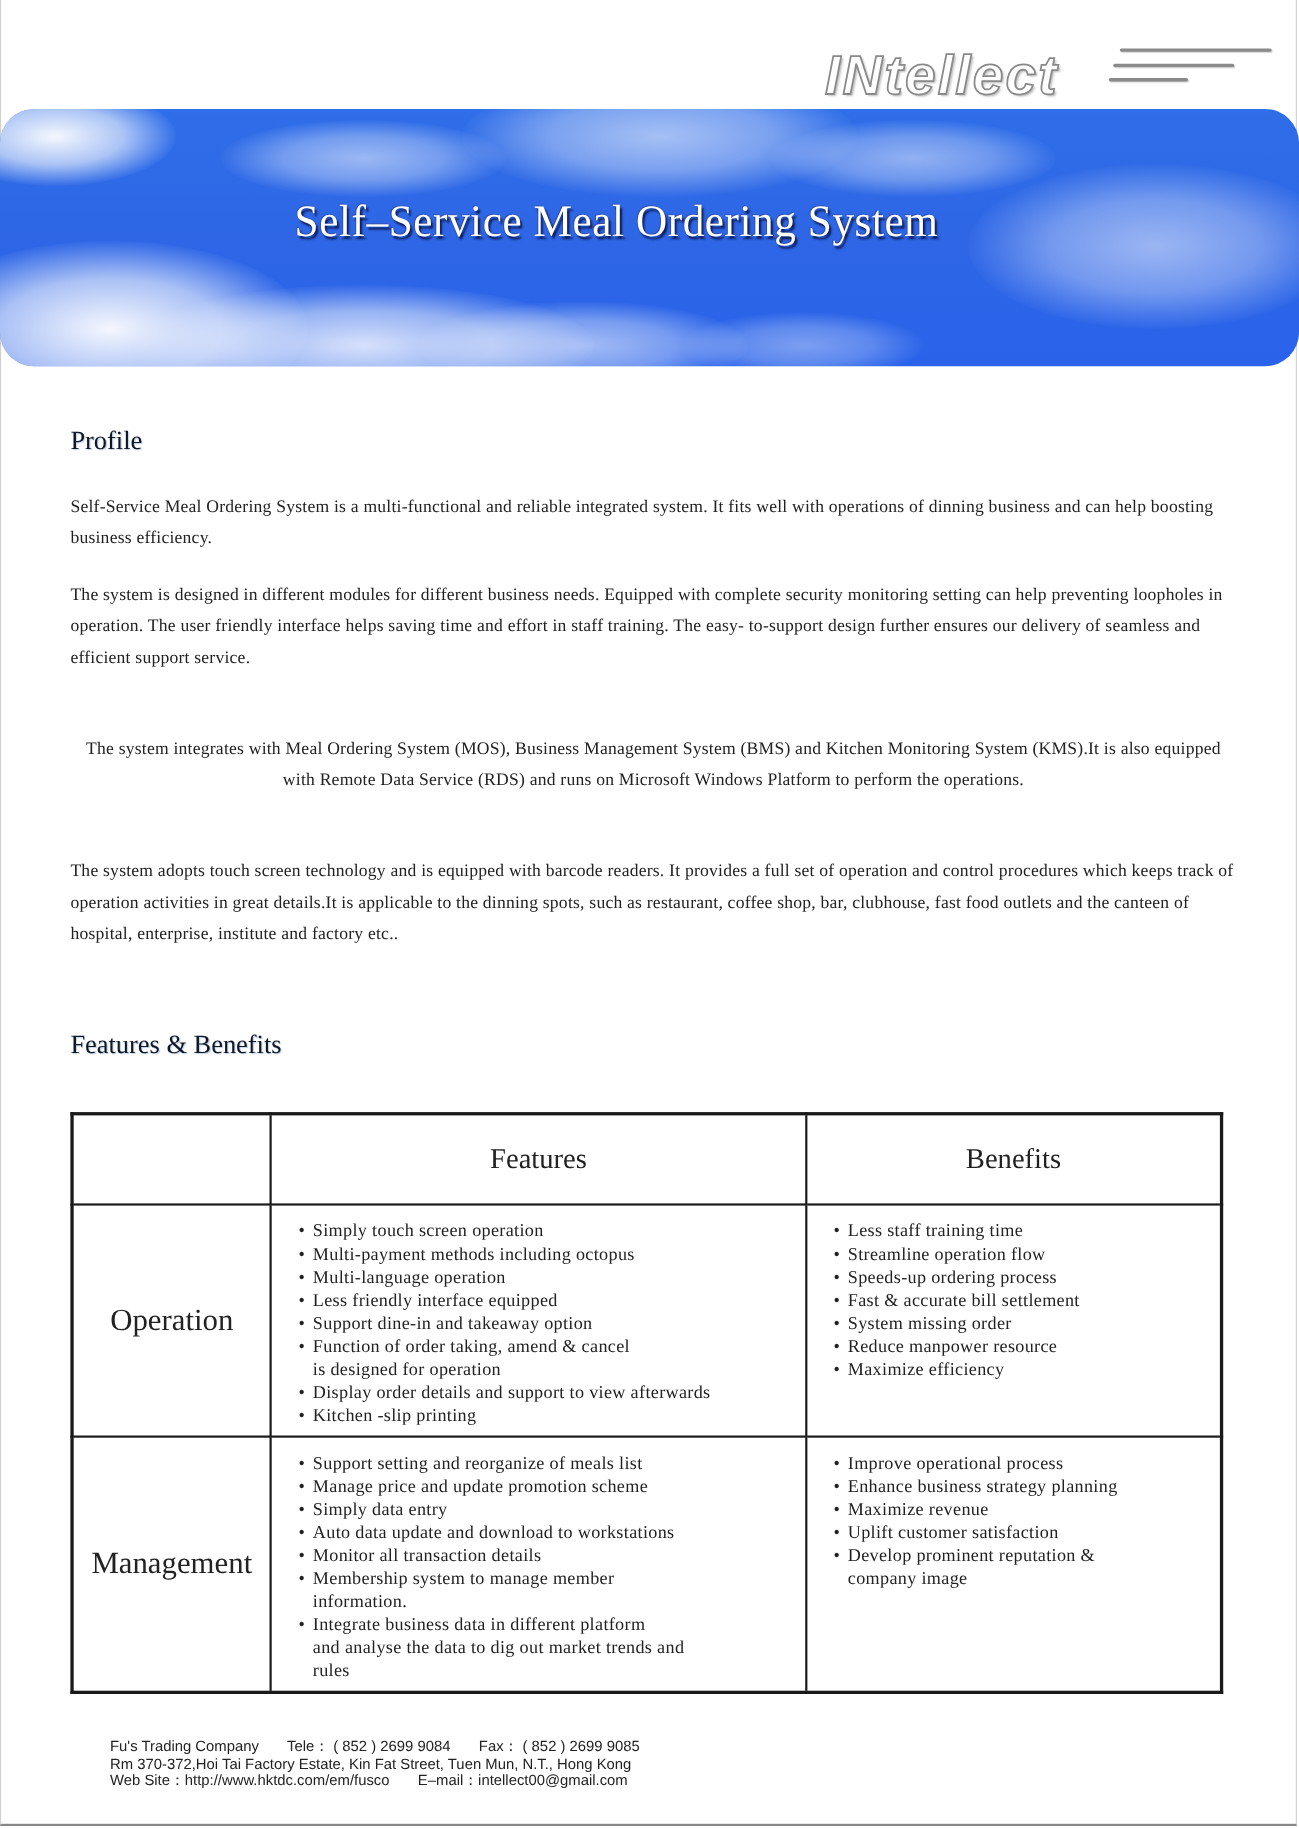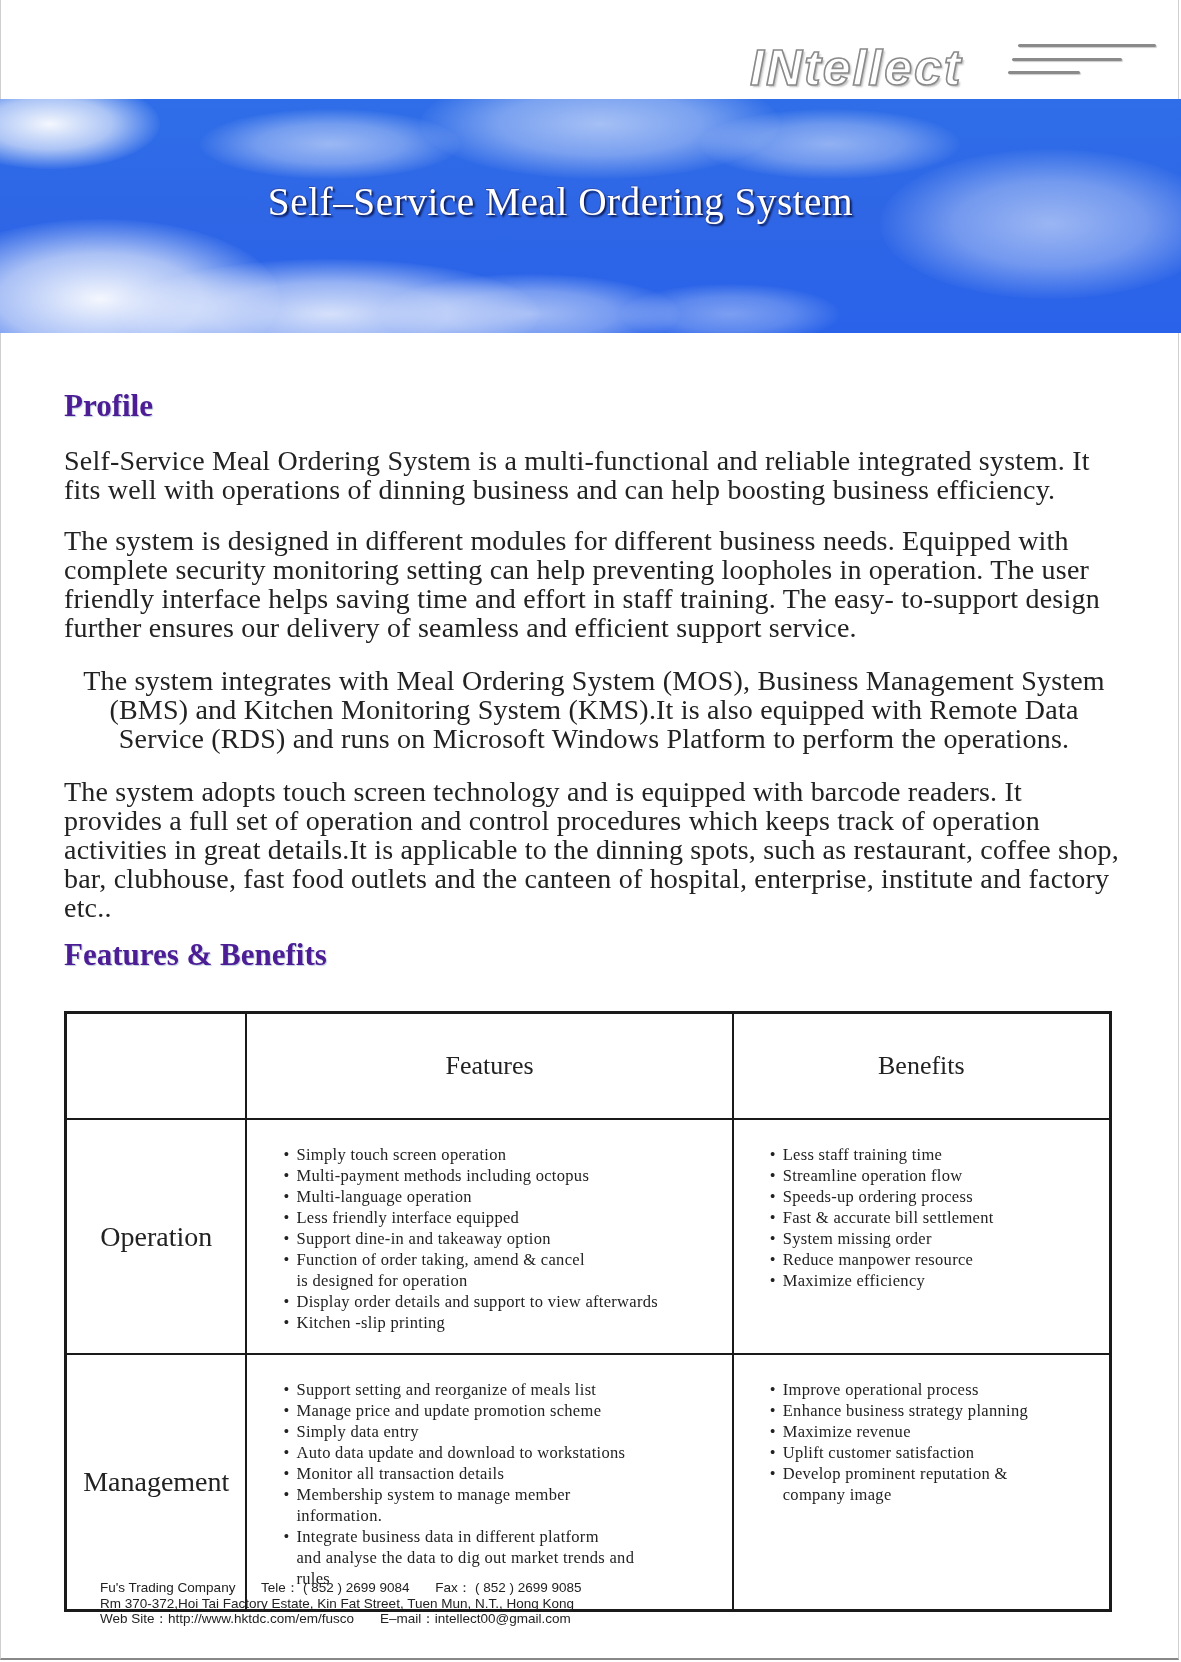--- a/index.html
+++ b/index.html
@@ -12,37 +12,37 @@
   .logo { position: absolute; left: 750px; top: 24px; height: 60px; width: 410px; }
   .logo-text { position: absolute; left: 0; top: 14px; font-family: "Liberation Sans", "DejaVu Sans", sans-serif;
                font-style: italic; font-weight: bold; font-size: 50px; letter-spacing: 2px;
                color: #ffffff; -webkit-text-stroke: 1.6px #8a8a8a;
                text-shadow: 2px 2px 2px rgba(0,0,0,0.25); line-height: 60px; }
   .logo-line { position: absolute; height: 3px; background: #8a8a8a; border-radius: 2px;
                box-shadow: 1px 1px 1px rgba(0,0,0,0.2); }
 
   
   .banner { position: absolute; left: 0; top: 99px; width: 1181px; height: 234px; overflow: hidden;
-            background: linear-gradient(180deg, #2f6ee8 0%, #2e66e6 50%, #2a63ea 100%); }
+            background: linear-gradient(180deg, #2f6ee8 0%, #2e66e6 50%, #2a63ea 100%); border-radius: 31px; }
   .cloud { position: absolute; border-radius: 50%; background: radial-gradient(ellipse at center, rgba(255,255,255,0.95) 0%, rgba(255,255,255,0.6) 40%, rgba(255,255,255,0) 72%); }
   .banner-title { position: absolute; left: 0; top: 78px; width: 1181px; text-align: center;
                   font-family: "Liberation Serif", "DejaVu Serif", serif; font-size: 41px; color: #ffffff;
                   letter-spacing: 0.5px; transform: translateX(-30px) scaleX(0.96);
                   text-shadow: 2px 2px 2px rgba(0,0,40,0.75), -1px -1px 0 rgba(60,60,120,0.5); }
 
   
   .section-title { position: absolute; left: 64px; font-family: "Liberation Serif", "DejaVu Serif", serif;
-                   font-weight: bold; color: #4c1d95; font-size: 31px;
+                   font-weight: normal; color: #0f172a; font-size: 24px;
                    text-shadow: 1px 1px 1px rgba(0,60,120,0.25); }
-  .para { position: absolute; left: 64px; width: 1060px; font-size: 28px; line-height: 29px; color: #222; letter-spacing: 0.2px; }
+  .para { position: absolute; left: 64px; width: 1060px; font-size: 16px; line-height: 29px; color: #222; letter-spacing: 0.2px; }
 
   
   .fb-table { position: absolute; left: 64px; top: 1011px; width: 1048px; border-collapse: collapse;
               border: 3px solid #1a1a1a; }
-  .fb-table td, .fb-table th { border: 2px solid #1a1a1a; vertical-align: middle; padding: 16px; }
+  .fb-table td, .fb-table th { border: 2px solid #1a1a1a; vertical-align: middle; padding: 4px; }
   .fb-table th { font-weight: normal; font-size: 26px; height: 72px; text-align: center; color: #222; }
   .row-label { font-size: 28px; text-align: center; color: #222; margin-top: 32px; }
   .cell-list { list-style: none; margin: 0; padding: 8px 0 4px 20px; font-size: 16.5px; line-height: 21px; color: #222; letter-spacing: 0.3px; }
   .cell-list li { position: relative; padding-left: 13px; }
   .cell-list li .bullet { position: absolute; left: 0; top: 0; }
   .cell-list li .cont { display: block; }
 
   
   .footer { position: absolute; left: 68px; top: 1580px; font-family: "Liberation Sans", "DejaVu Sans", sans-serif;
             font-size: 13.5px; line-height: 15.5px; color: #222; margin-left: 32px; }

